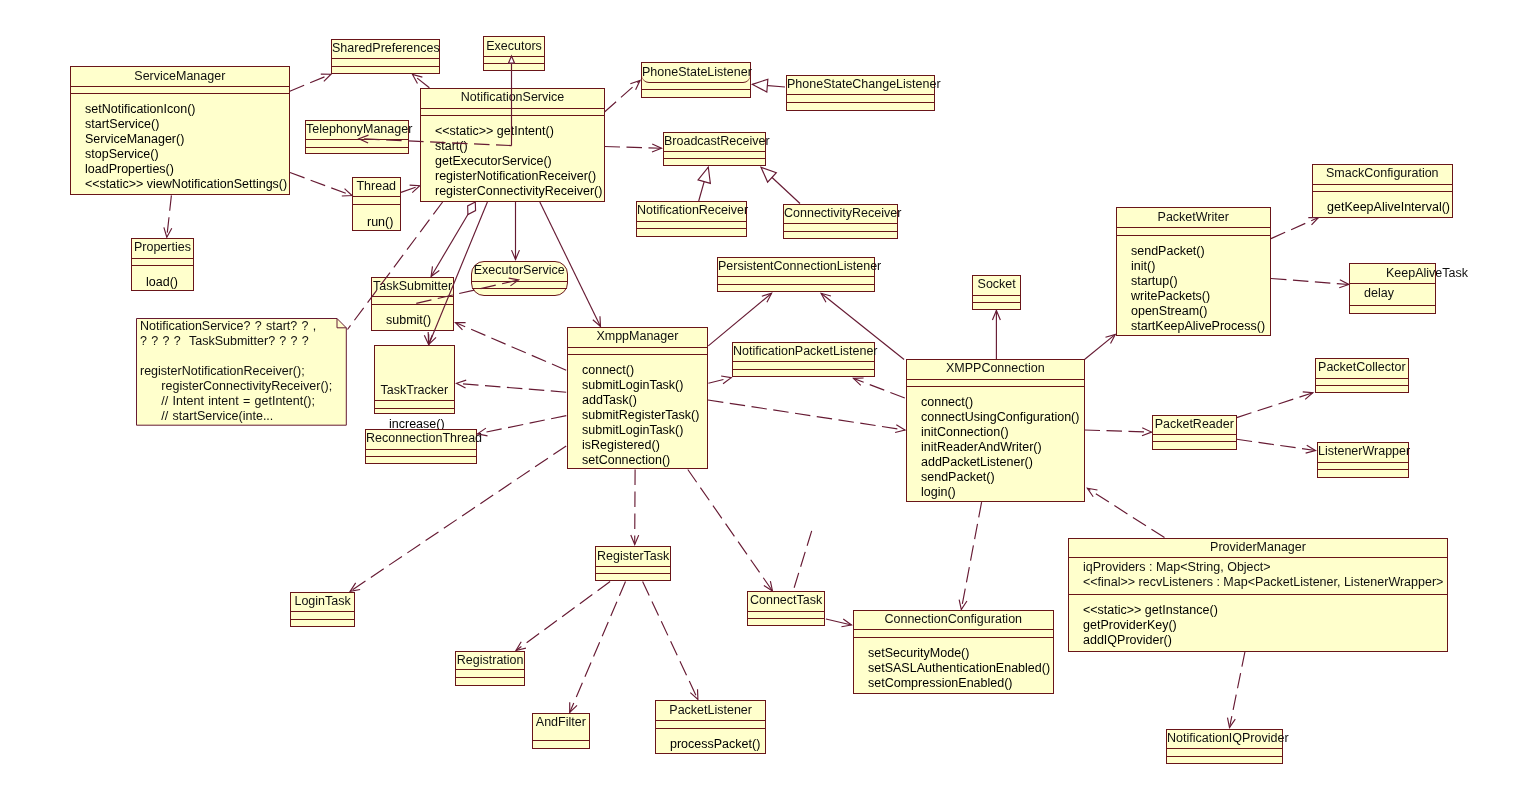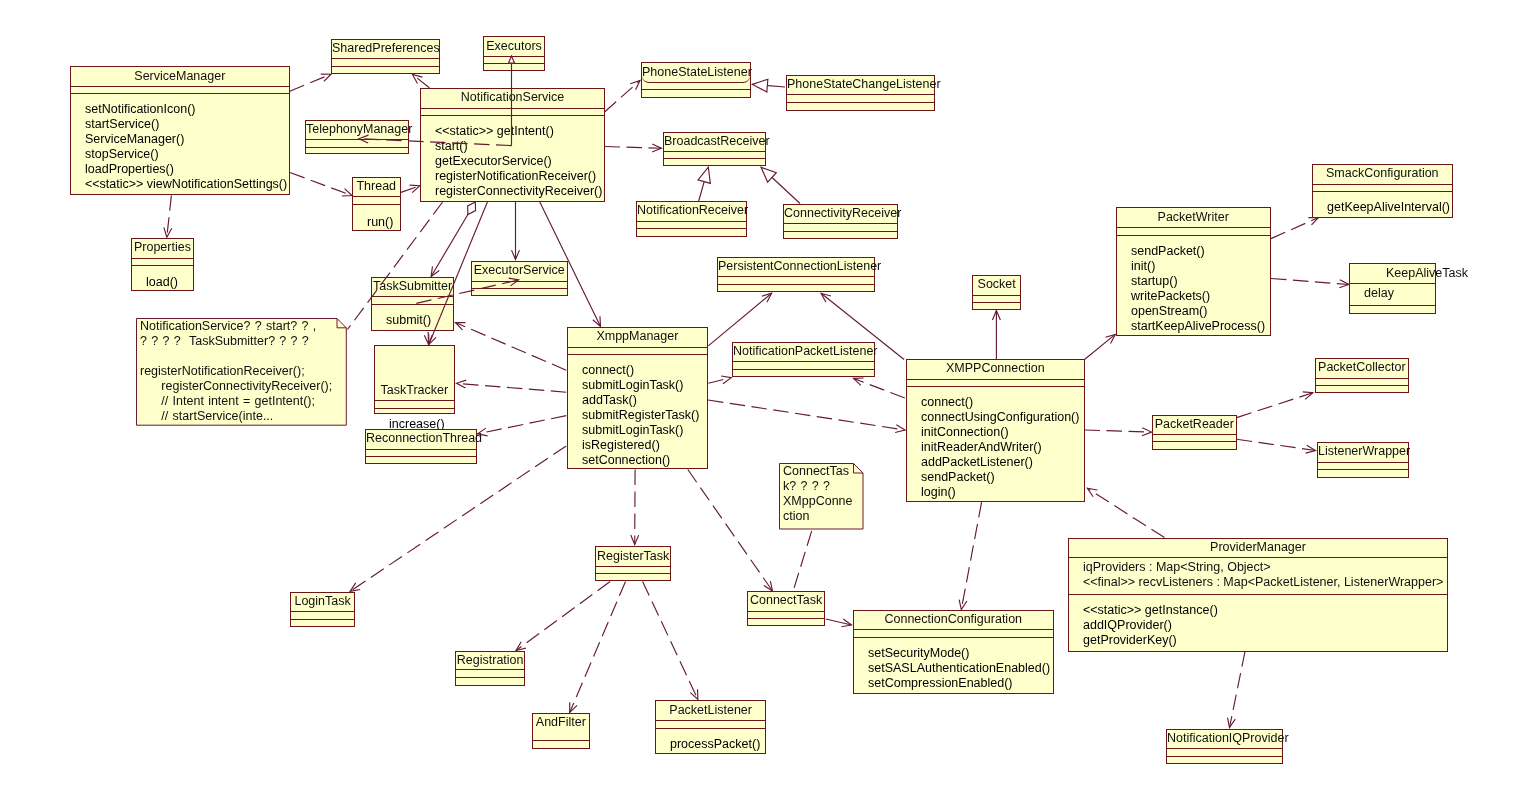--- a/index.html
+++ b/index.html
@@ -103,21 +103,21 @@
           <div class="ln">load()</div>
         </div>
       </div>
       <div class="uml" style="left: 371.1px; top: 277.3px; width: 83.2px; height: 53.7px;">
         <div class="title" style="height: 19.2px; line-height: 17.2px;">TaskSubmitter</div>
         <div class="attrs" style="height: 7.5px; padding-left: 14px; padding-top: 0px;"></div>
         <div class="meths" style="padding-left: 14px; padding-top: 8px;">
           <div class="ln">submit()</div>
         </div>
       </div>
-      <div class="uml" style="left: 471.1px; top: 261.1px; width: 96.5px; height: 35px;">
+      <div class="uml" style="left: 471.1px; top: 261.1px; width: 96.5px; height: 35px; border-radius: 13px;">
         <div class="title" style="height: 19.8px; line-height: 17.8px;">ExecutorService</div>
         <div class="attrs" style="height: 7.6px; padding-left: 14px; padding-top: 0px;"></div>
         <div class="meths" style="padding-left: 14px; padding-top: 0px;"></div>
       </div>
       <div class="uml" style="left: 373.5px; top: 345.2px; width: 80.7px; height: 69px;">
         <div class="title" style="height: 19px; line-height: 17px; margin-top: 36px;">TaskTracker</div>
         <div class="attrs" style="height: 8.2px; padding-left: 14px; padding-top: 0px;"></div>
         <div class="meths" style="padding-left: 14px; padding-top: 8px;">
           <div class="ln">increase()</div>
           <div class="ln">decrease()</div>
@@ -252,22 +252,22 @@
         </div>
       </div>
       <div class="uml" style="left: 1067.5px; top: 538.1px; width: 380px; height: 114px;">
         <div class="title" style="height: 18.7px; line-height: 16.7px;">ProviderManager</div>
         <div class="attrs" style="height: 37.4px; padding-left: 14px; padding-top: 2px;">
           <div class="ln">iqProviders : Map&lt;String, Object&gt;</div>
           <div class="ln">&lt;&lt;final&gt;&gt; recvListeners : Map&lt;PacketListener, ListenerWrapper&gt;</div>
         </div>
         <div class="meths" style="padding-left: 14px; padding-top: 8px;">
           <div class="ln">&lt;&lt;static&gt;&gt; getInstance()</div>
+          <div class="ln">getProviderKey()</div>
           <div class="ln">addIQProvider()</div>
-          <div class="ln">getProviderKey()</div>
         </div>
       </div>
       <div class="uml" style="left: 1166.4px; top: 729.2px; width: 116.9px; height: 35.3px;">
         <div class="title" style="height: 19.3px; line-height: 17.3px;">NotificationIQProvider</div>
         <div class="attrs" style="height: 7.7px; padding-left: 14px; padding-top: 0px;"></div>
         <div class="meths" style="padding-left: 14px; padding-top: 0px;"></div>
       </div>
     </div>
   <svg id="links" viewBox="0 0 1522 803" xmlns="http://www.w3.org/2000/svg">
       <g>
@@ -454,21 +454,14 @@
       <div class="note" style="left: 136.3px; top: 317.9px; width: 210.8px; height: 107.7px;"><svg width="210.8" height="107.7" class="body">
           <path d="M0.5 0.5 L201 0.5 L210.3 9.8 L210.3 107.2 L0.5 107.2 Z" fill="#FFFFCC" stroke="#661A33" stroke-width="1"></path>
           <path d="M201 0.5 L201 9.8 L210.3 9.8" fill="none" stroke="#661A33" stroke-width="1"></path>
         </svg><div class="txt">NotificationService? ? start? ? ,
 ? ? ? ?  TaskSubmitter? ? ? ?
 
 registerNotificationReceiver();
      registerConnectivityReceiver();
      // Intent intent = getIntent();
      // startService(inte...</div></div>
-      <div class="note" style="left: 779.2px; top: 463.1px; width: 84.5px; height: 66.5px;"><svg width="84.5" height="66.5" class="body">
-          <path d="M0.5 0.5 L74.5 0.5 L84 10 L84 66 L0.5 66 Z" fill="#FFFFCC" stroke="#661A33" stroke-width="1"></path>
-          <path d="M74.5 0.5 L74.5 10 L84 10" fill="none" stroke="#661A33" stroke-width="1"></path>
-        </svg><div class="txt">ConnectTas
-k? ? ? ?
-XMppConne
-ction</div></div>
     </div>
 </div>
 
 </body></html>

